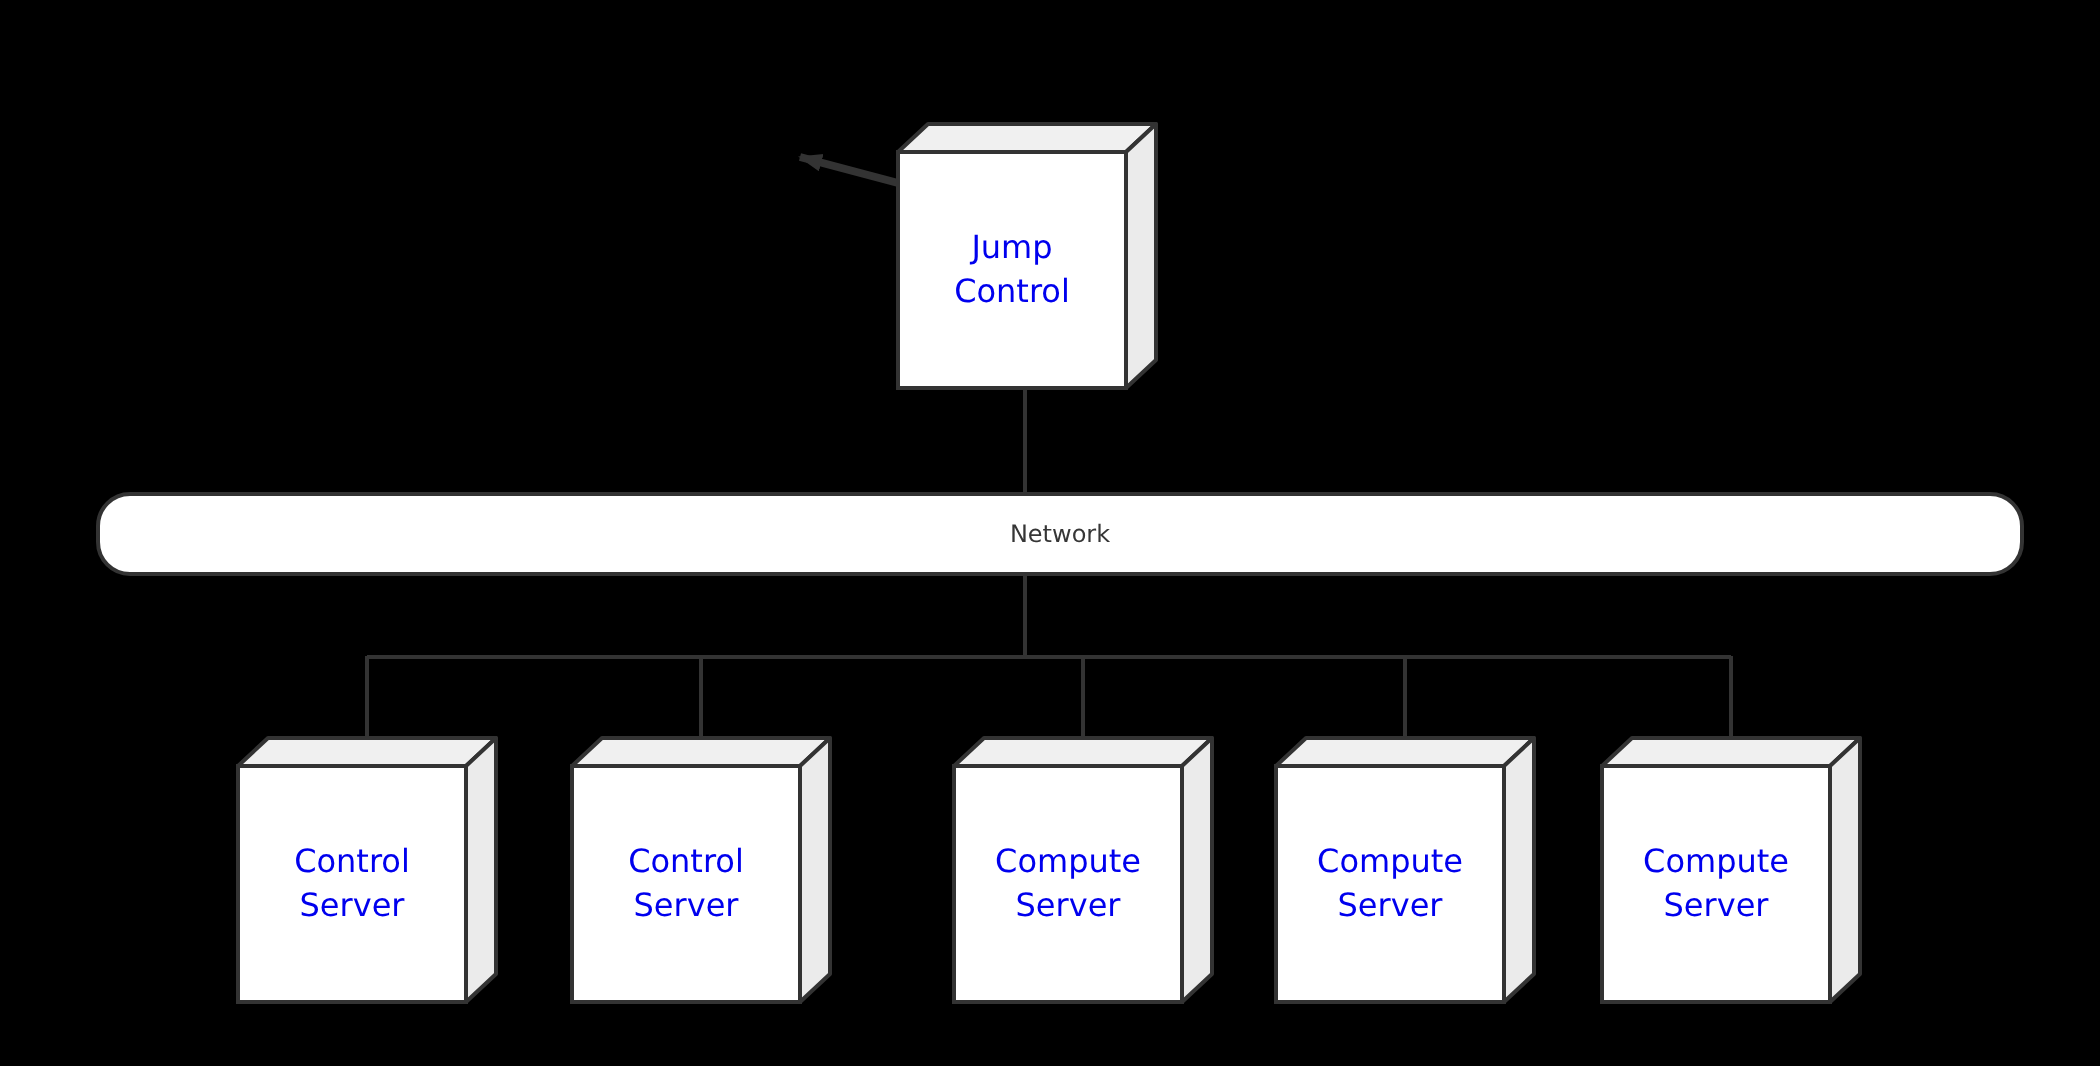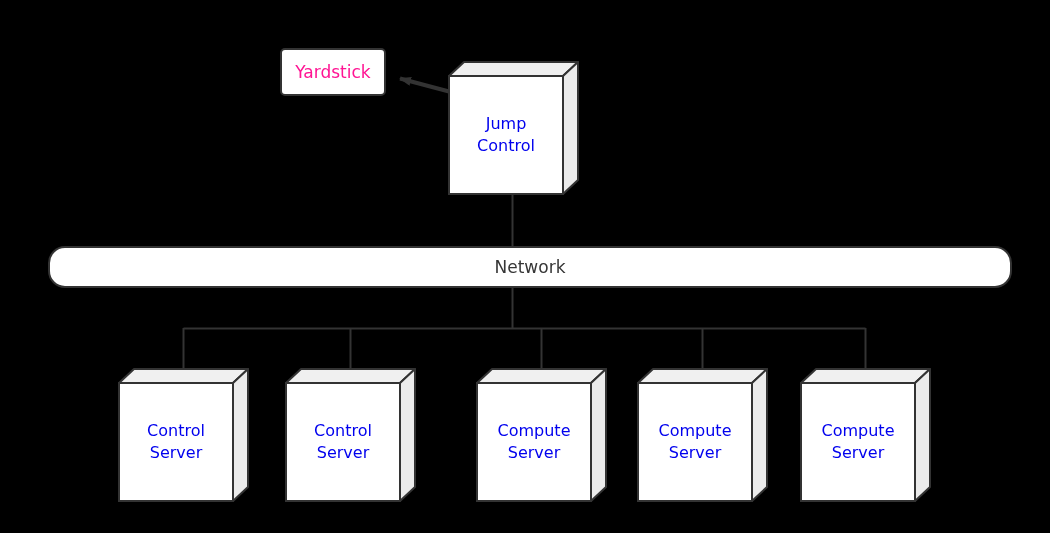--- a/index.html
+++ b/index.html
@@ -16,21 +16,21 @@
     border-radius:5px; display:flex; align-items:center; justify-content:center;
   }
   .yardstick .txt { color:#ff1493; font-size:17px; }
 
   
   .network {
     position:absolute; left:48px; top:246px; width:964px; height:42px;
     box-sizing:border-box; background:#ffffff; border:2.5px solid #333333;
     border-radius:17px; display:flex; align-items:center; justify-content:center;
   }
-  .network .txt { color:#363636; font-size:17px; }
+  .network .txt { color:#363636; font-size:12px; }
 
   
   .node { position:absolute; width:131px; height:134px; }
   .node svg { position:absolute; left:0; top:0; }
   .node .label {
     position:absolute; left:1px; top:15px; width:114px; height:118px;
     display:flex; align-items:center; justify-content:center; text-align:center;
   }
   .node .label span {
     display:inline-block; width:92px; color:#0000ee; font-size:16px; line-height:22px;
@@ -64,23 +64,20 @@
     <path d="M350.5,328 L350.5,370" stroke="#333333" stroke-width="2" fill="none"></path>
     <path d="M541.5,328 L541.5,370" stroke="#333333" stroke-width="2" fill="none"></path>
     <path d="M702.5,328 L702.5,370" stroke="#333333" stroke-width="2" fill="none"></path>
     <path d="M865.5,328 L865.5,370" stroke="#333333" stroke-width="2" fill="none"></path>
 
     <path d="M466,96 L400,78.5" stroke="#333333" stroke-width="4" fill="none" marker-end="url(#ah)"></path>
 
     <circle cx="477.5" cy="99.5" r="11" fill="#ffffff" stroke="#333333" stroke-width="2.5"></circle>
   </svg>
 
-  <div class="yardstick">
-    <span class="txt">Yardstick</span>
-  </div>
 
   <div class="node jump">
     <svg width="131" height="134" viewBox="0 0 131 134">
       <g transform="translate(1,1)">
         <polygon points="0,14 15,0 129,0 114,14" fill="#f0f0f0" stroke="#333333" stroke-width="2" stroke-linejoin="round"></polygon>
         <polygon points="114,14 129,0 129,118 114,132" fill="#ebebeb" stroke="#333333" stroke-width="2" stroke-linejoin="round"></polygon>
         <rect x="0" y="14" width="114" height="118" fill="#ffffff" stroke="#333333" stroke-width="2"></rect>
       </g>
     </svg>
     <div class="label">

